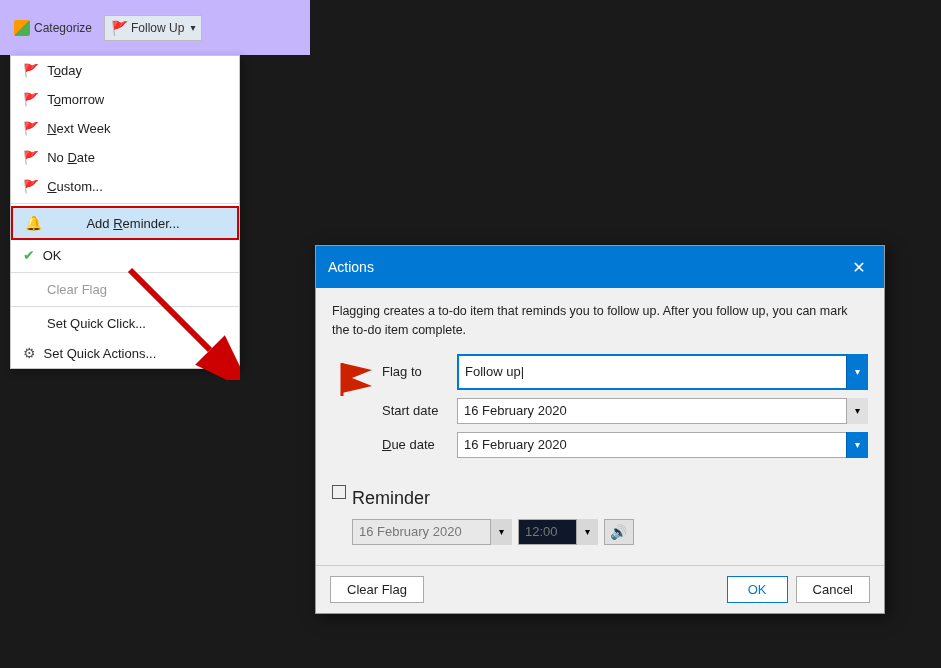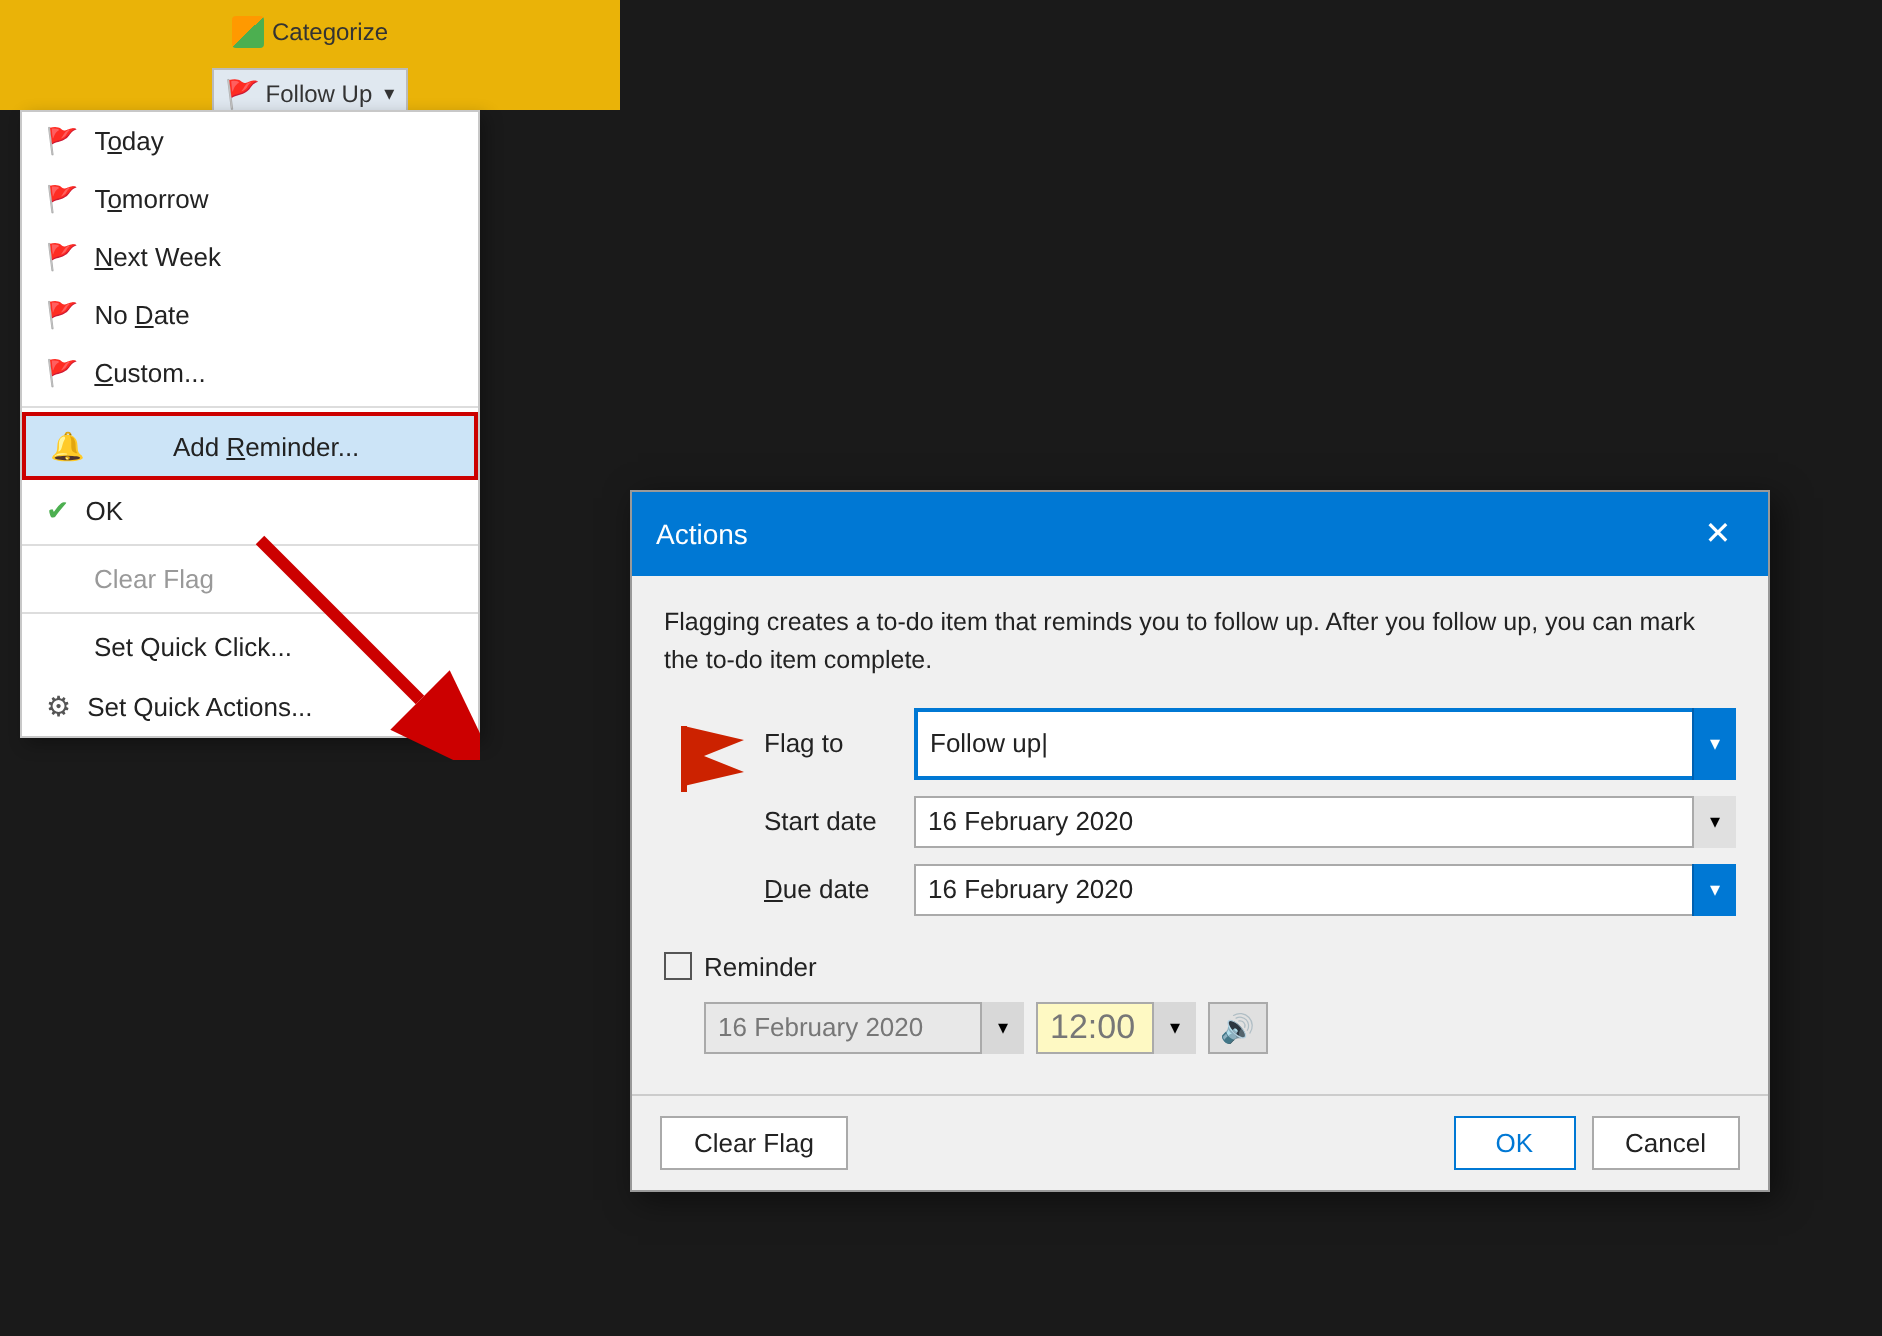--- a/index.html
+++ b/index.html
@@ -20,26 +20,25 @@
       width: 100%; height: 100%;
       background: #1a1a1a;
     }
 
     
     .toolbar-strip {
       position: absolute;
       top: 0; left: 0;
       width: 310px;
       height: 55px;
-      background: #eab308;
+      background: #c4b5fd;
       display: flex;
       align-items: center;
       padding: 4px 8px;
       gap: 6px;
-      flex-direction: column;
     }
 
     .toolbar-categorize {
       display: flex;
       align-items: center;
       gap: 4px;
       padding: 4px 6px;
       font-size: 12px;
       color: #333;
     }
@@ -277,22 +276,23 @@
 
     .reminder-checkbox {
       width: 14px;
       height: 14px;
       border: 1px solid #555;
       display: inline-block;
       flex-shrink: 0;
     }
 
     .reminder-label {
-      font-size: 13px;
-      color: #222;
+      font-size: 18px;
+      color: #222;
+      margin-top: 12px;
     }
 
     .reminder-sub-row {
       display: flex;
       align-items: center;
       gap: 6px;
       padding-left: 20px;
       margin-bottom: 12px;
     }
 
@@ -308,22 +308,22 @@
       font-size: 13px;
       background: #e8e8e8;
       height: 26px;
       color: #777;
       width: 160px;
     }
 
     .reminder-time-input {
       border: 1px solid #aaa;
       padding: 4px 24px 4px 6px;
-      font-size: 17px;
-      background: #fef9c3;
+      font-size: 13px;
+      background: #0f172a;
       height: 26px;
       color: #777;
       width: 80px;
     }
 
     .speaker-btn {
       width: 30px;
       height: 26px;
       border: 1px solid #aaa;
       background: #e0e0e0;

